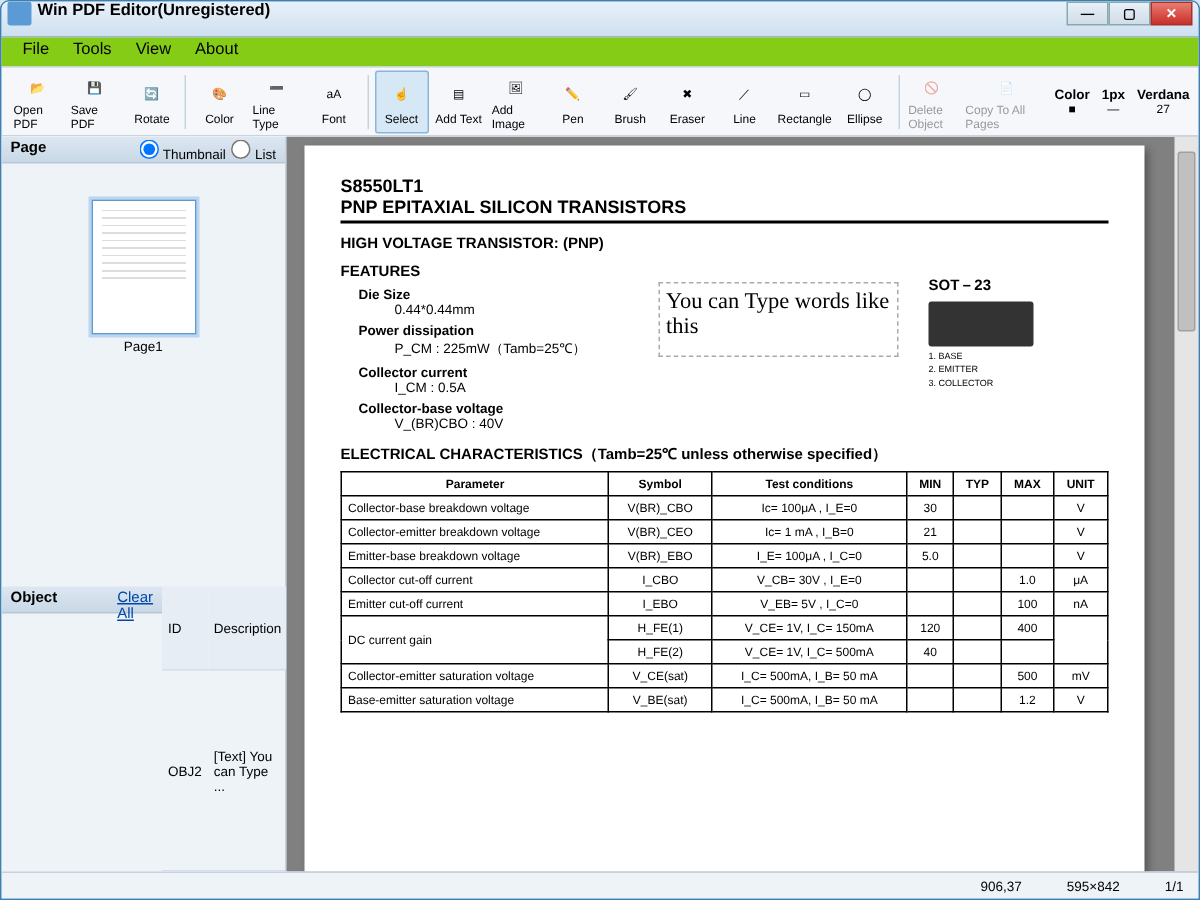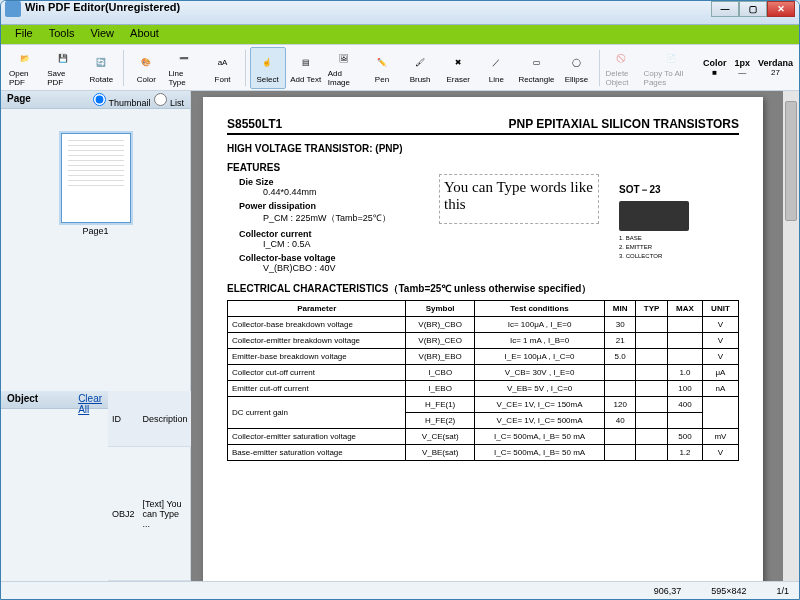--- a/index.html
+++ b/index.html
@@ -33,30 +33,30 @@
 .thumb { width:70px; margin:16px auto; text-align:center; }
 .thumb .img { width:70px; height:90px; background:#fff; border:1px solid #5a9bd5; box-shadow:0 0 0 2px #bcd6ee; position:relative; }
 .thumb .img::after { content:""; position:absolute; top:6px; left:6px; right:6px; height:50px; background:repeating-linear-gradient(#ddd 0 1px,transparent 1px 5px); }
 .thumb .lbl { font-size:9px; margin-top:3px; }
 .objpane { height:190px; display:flex; flex-direction:row; }
 .objtbl { font-size:9px; width:100%; border-collapse:collapse; }
 .objtbl th,.objtbl td { border-bottom:1px solid #d5dde5; padding:2px 4px; text-align:left; }
 .objtbl th { background:#e6edf4; font-weight:normal; }
 .docarea { flex:1; background:#808080; position:relative; overflow:hidden; }
 .page { position:absolute; top:6px; left:12px; width:560px; height:740px; background:#fff; box-shadow:2px 2px 6px rgba(0,0,0,0.4); padding:20px 24px; font-size:9px; }
-.page h1 { font-size:12px; display:flex; border-bottom:2px solid #000; padding-bottom:2px; }
+.page h1 { font-size:12px; display:flex; border-bottom:2px solid #000; padding-bottom:2px;flex-direction:column; }
 .page h1 .spacer { flex:1; }
 .page .subh { font-weight:bold; font-size:10px; margin:8px 0; }
 .page .features { font-weight:bold; font-size:10px; margin:4px 0; }
 .page .featblk { position:relative; }
 .page .featlist { margin-left:12px; }
 .page .featlist .fn { font-weight:bold; font-size:9px; margin-top:4px; }
 .page .featlist .fv { margin-left:24px; font-size:9px; }
 .typetext { position:absolute; top:12px; right:140px; width:160px; height:50px; border:1px dashed #aaa; font-family:Verdana; font-size:15px; padding:4px; }
-.sotbox { position:absolute; top:21px; right:0; width:120px; }
+.sotbox { position:absolute; top:7px; right:0; width:120px; }
 .sotbox .sotlabel { font-weight:bold; font-size:10px; }
 .sotbox .chip { width:70px; height:30px; margin:4px 0; background:#333; position:relative; border-radius:2px; }
 .sotbox .pininfo { font-size:6px; margin:3px 0; }
 .echdr { font-weight:bold; font-size:10px; margin:8px 0 4px; }
 .etbl { width:100%; border-collapse:collapse; font-size:8px; }
 .etbl th,.etbl td { border:1px solid #000; padding:3px 4px; }
 .etbl th { font-weight:bold; text-align:center; }
 .etbl td.param { text-align:left; }
 .etbl td { text-align:center; }
 .statusbar { height:18px; background:#eef3f8; border-top:1px solid #c7d4e0; font-size:9px; display:flex; align-items:center; justify-content:flex-end; gap:30px; padding:0 10px; }

